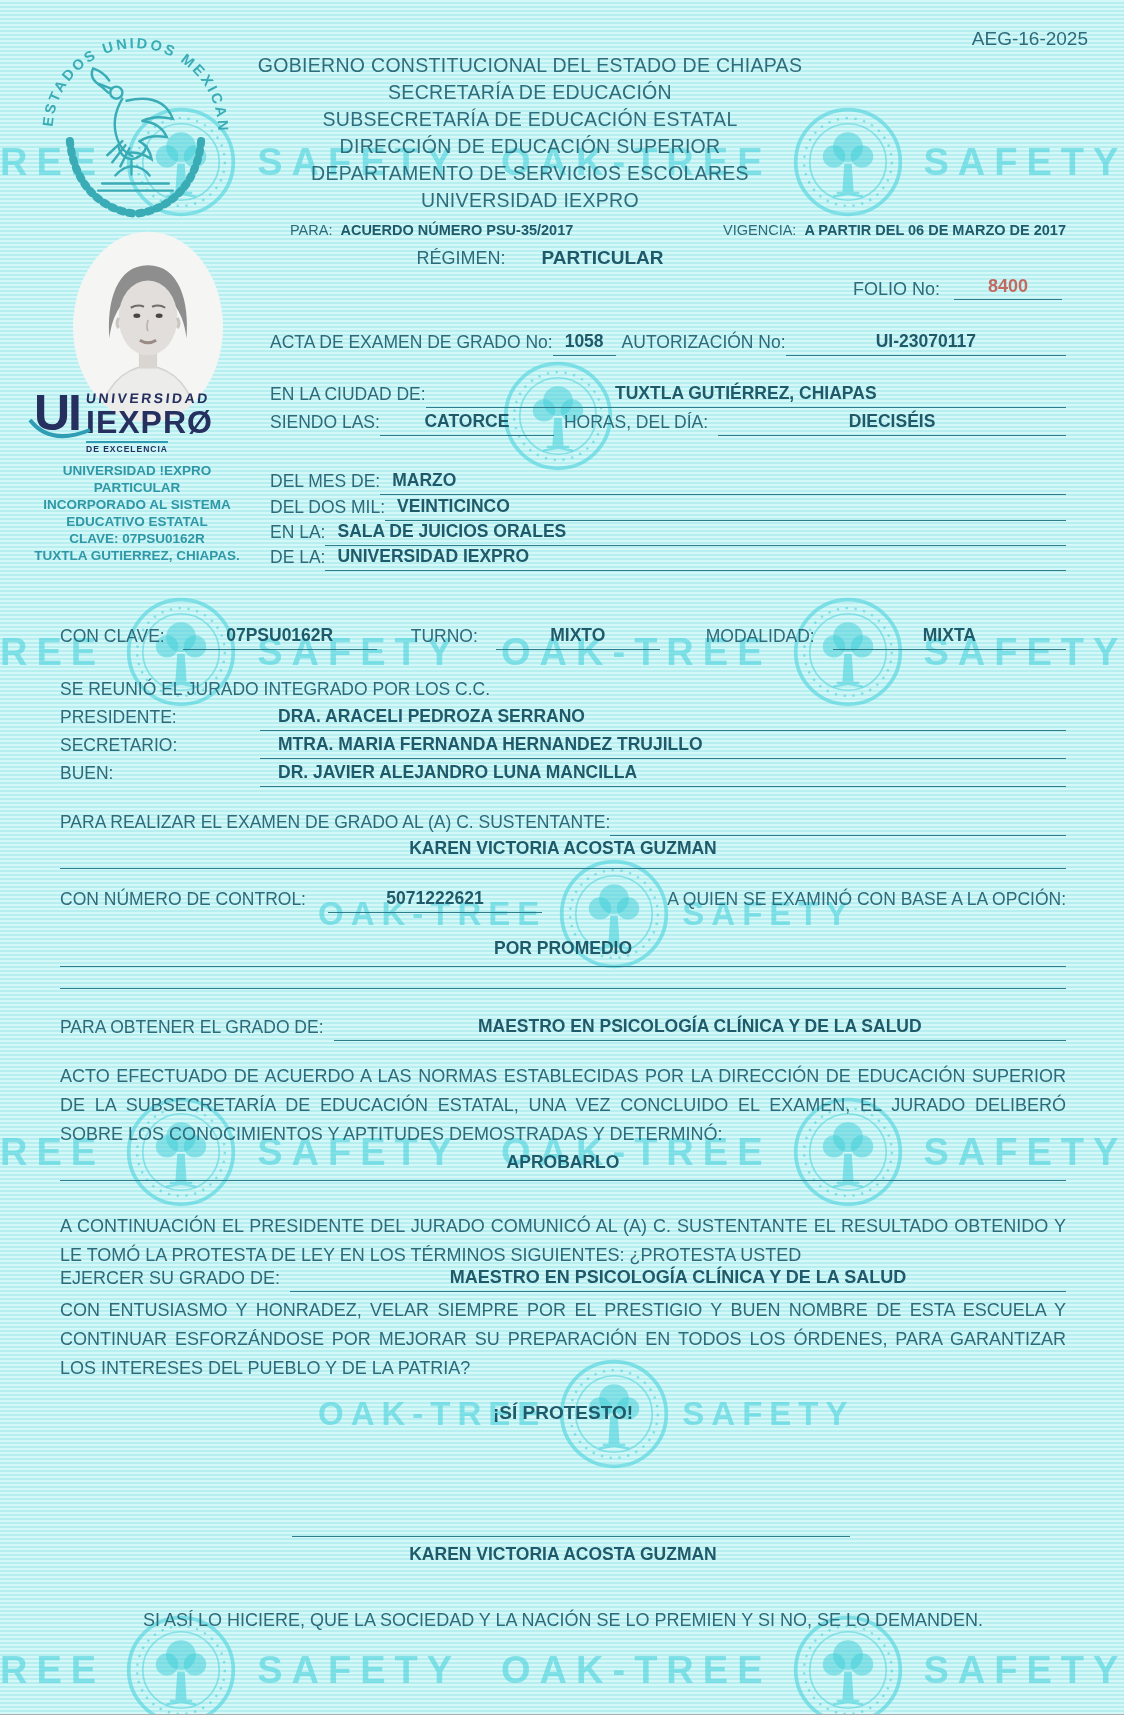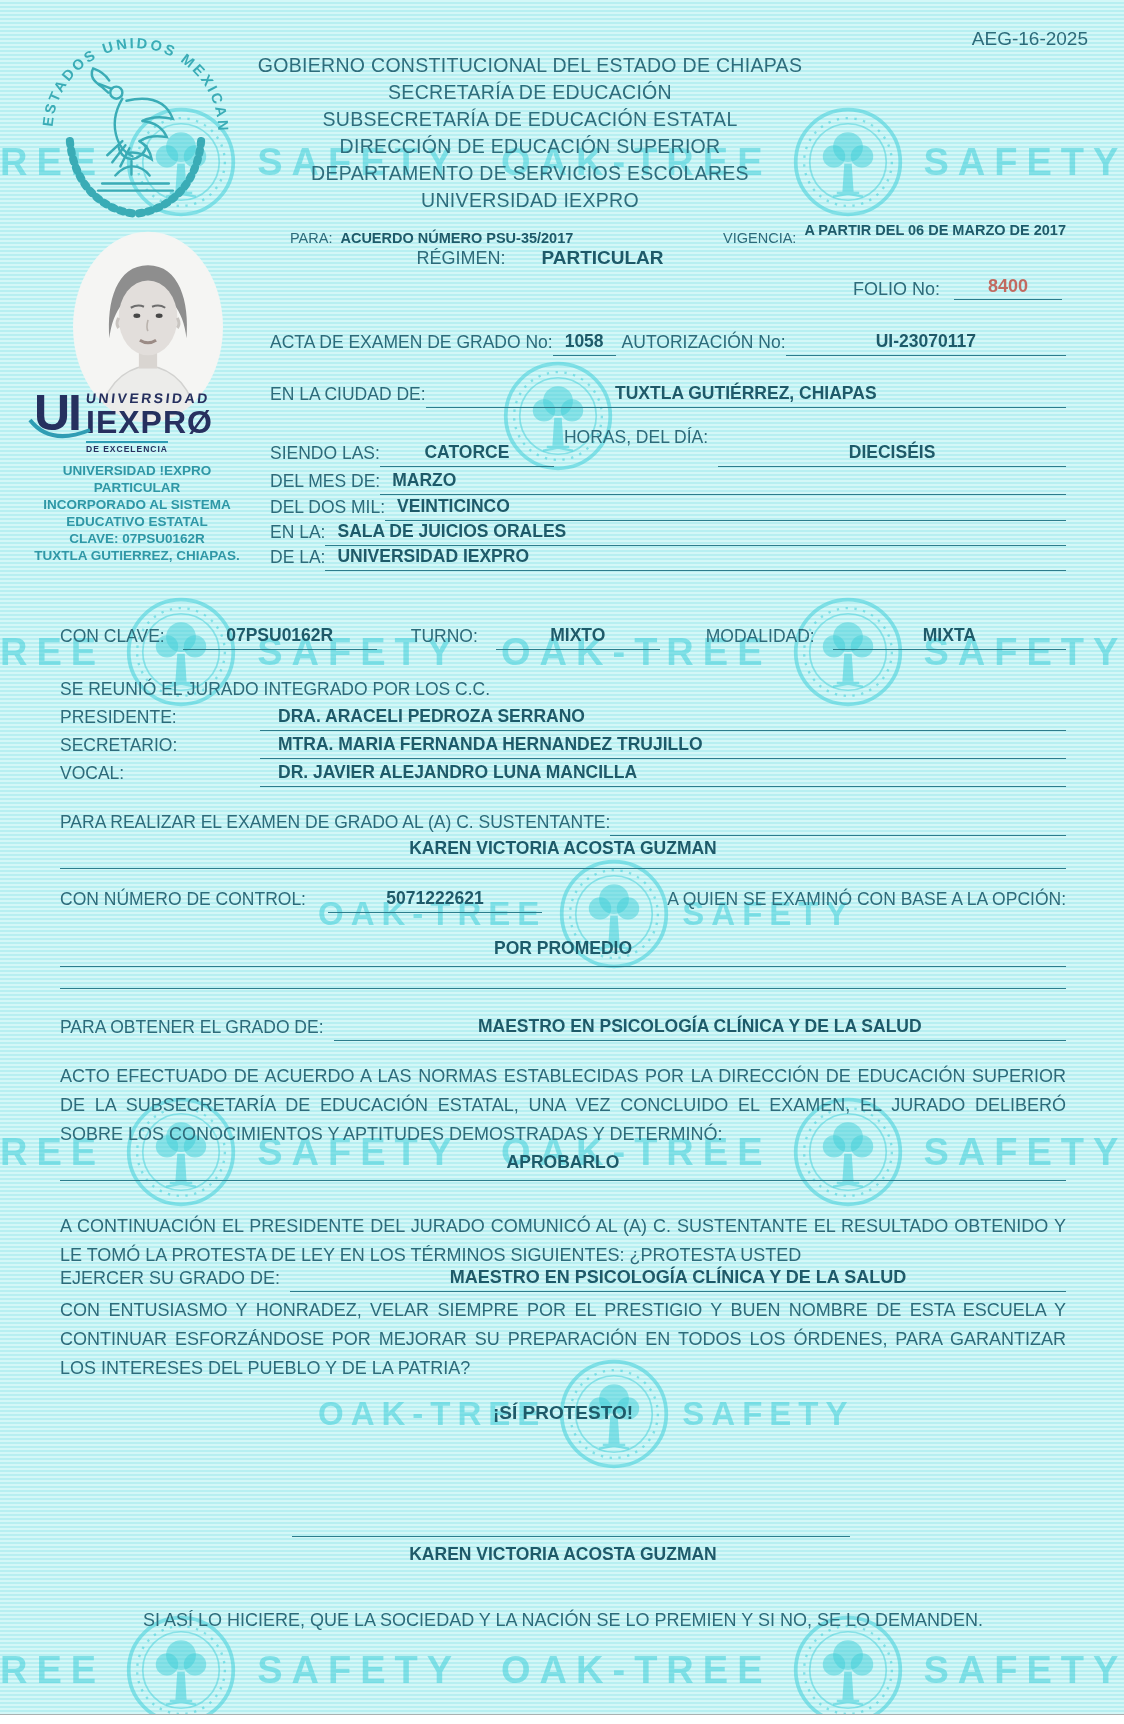--- a/index.html
+++ b/index.html
@@ -14,21 +14,21 @@
   .wm-word.small{font-size:33px;letter-spacing:7px;}
   .wm-seal{width:112px;height:112px;flex:0 0 auto;}
   .wm-stripes{flex:1 1 auto;height:64px;
     background:repeating-linear-gradient(180deg,rgba(64,206,216,0.5) 0px,rgba(64,206,216,0.5) 2px,rgba(64,206,216,0) 2px,rgba(64,206,216,0) 5px);}
   .wm-mini{display:flex;align-items:center;gap:12px;}
   
   .content{position:absolute;inset:0;z-index:1;}
   .abs{position:absolute;}
   .row{position:absolute;left:60px;right:58px;display:flex;align-items:flex-end;
     font-size:17.5px;white-space:nowrap;line-height:1.25;}
-  .row.indent{left:270px;}
+  .row.indent{left:270px;align-items:center;}
   .lbl{padding-bottom:2px;}
   .val{font-weight:700;color:#1e5a69;}
   .ul{border-bottom:1.7px solid #2d7d8c;padding:0 12px 2px 12px;}
   .ul-c{text-align:center;}
   .fill{flex:1 1 auto;border-bottom:1.7px solid #2d7d8c;height:1.05em;}
   .center-block{position:absolute;left:60px;right:58px;text-align:center;font-size:17.5px;}
   .center-block.rule{border-bottom:1.7px solid #2d7d8c;}
   .para{position:absolute;left:60px;right:58px;font-size:18px;line-height:29px;text-align:justify;}
   .hline{position:absolute;border-bottom:1.7px solid #2d7d8c;}
   .hdr{position:absolute;left:150px;width:760px;text-align:center;font-size:19.5px;
@@ -178,21 +178,21 @@
     <div class="hdr" style="top:106px">SUBSECRETARÍA DE EDUCACIÓN ESTATAL</div>
     <div class="hdr" style="top:133px">DIRECCIÓN DE EDUCACIÓN SUPERIOR</div>
     <div class="hdr" style="top:160px">DEPARTAMENTO DE SERVICIOS ESCOLARES</div>
     <div class="hdr" style="top:187px">UNIVERSIDAD IEXPRO</div>
 
     <div class="row" style="left:290px;top:221px;font-size:14.5px">
       <span class="lbl">PARA:</span>
       <span class="val" style="padding:0 0 2px 8px">ACUERDO NÚMERO PSU-35/2017</span>
       <span style="flex:1"></span>
       <span class="lbl">VIGENCIA:</span>
-      <span class="val" style="padding:0 0 10px 8px">A PARTIR DEL 06 DE MARZO DE 2017</span>
+      <span class="val" style="padding:0 0 2px 8px">A PARTIR DEL 06 DE MARZO DE 2017</span>
     </div>
 
     <div class="abs" style="left:160px;top:247px;width:760px;display:flex;justify-content:center;gap:36px;align-items:flex-end">
       <span style="font-size:18px">RÉGIMEN:</span>
       <span class="val" style="font-size:19px">PARTICULAR</span>
     </div>
 
     <div class="abs" style="top:276px;right:62px;display:flex;align-items:flex-end;gap:14px;font-size:18px">
       <span>FOLIO No:</span>
       <span class="val ul ul-c folio-num" style="min-width:84px">8400</span>
@@ -253,21 +253,21 @@
     </div>
 
     <div class="row indent" style="top:383px">
       <span class="lbl">EN LA CIUDAD DE:</span>
       <span class="val ul ul-c" style="flex:1">TUXTLA GUTIÉRREZ, CHIAPAS</span>
     </div>
 
     <div class="row indent" style="top:411px">
       <span class="lbl">SIENDO LAS:</span>
       <span class="val ul ul-c" style="min-width:150px">CATORCE</span>
-      <span class="lbl" style="margin:16px 10px">HORAS, DEL DÍA:</span>
+      <span class="lbl" style="margin:0 10px">HORAS, DEL DÍA:</span>
       <span class="val ul ul-c" style="flex:1">DIECISÉIS</span>
     </div>
 
     <div class="row indent" style="top:470px">
       <span class="lbl">DEL MES DE:</span>
       <span class="val ul" style="flex:1">MARZO</span>
     </div>
     <div class="row indent" style="top:496px">
       <span class="lbl">DEL DOS MIL:</span>
       <span class="val ul" style="flex:1">VEINTICINCO</span>
@@ -295,21 +295,21 @@
     </div>
     <div class="row" style="top:706px">
       <span class="lbl" style="width:200px">PRESIDENTE:</span>
       <span class="val ul" style="flex:1;padding-left:18px">DRA. ARACELI PEDROZA SERRANO</span>
     </div>
     <div class="row" style="top:734px">
       <span class="lbl" style="width:200px">SECRETARIO:</span>
       <span class="val ul" style="flex:1;padding-left:18px">MTRA. MARIA FERNANDA HERNANDEZ TRUJILLO</span>
     </div>
     <div class="row" style="top:762px">
-      <span class="lbl" style="width:200px">VOCAL:</span>
+      <span class="lbl" style="width:200px">BUEN:</span>
       <span class="val ul" style="flex:1;padding-left:18px">DR. JAVIER ALEJANDRO LUNA MANCILLA</span>
     </div>
 
     <div class="row" style="top:812px">
       <span class="lbl">PARA REALIZAR EL EXAMEN DE GRADO AL (A) C. SUSTENTANTE:</span>
       <span class="fill"></span>
     </div>
     <div class="center-block rule val" style="top:838px;height:30px">KAREN VICTORIA ACOSTA GUZMAN</div>
 
     <div class="row" style="top:888px">

